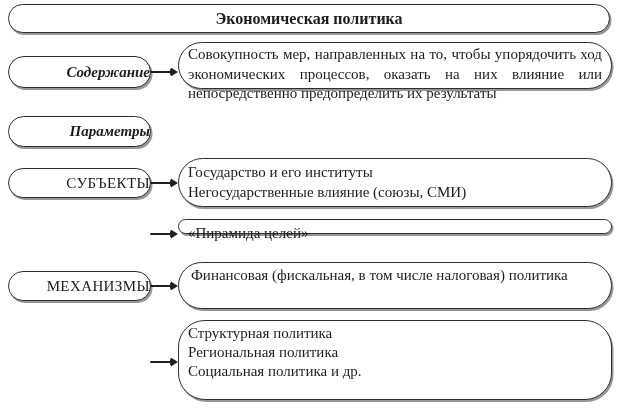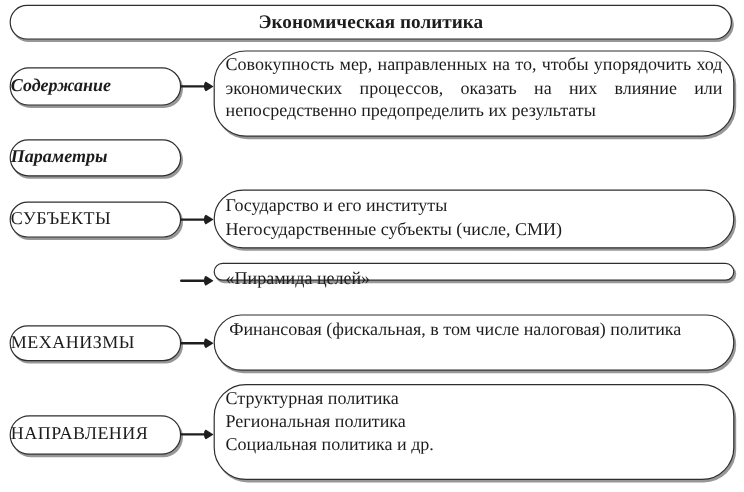--- a/index.html
+++ b/index.html
@@ -21,21 +21,21 @@
   }
 
   .title-box {
     left: 8px; top: 4px; width: 602px; height: 29px;
     display: flex; align-items: center; justify-content: center;
     font-weight: bold; font-size: 16px;
   }
 
   .lbox {
     left: 8px; width: 143px;
-    display: flex; align-items: center; justify-content: flex-start;
+    display: flex; align-items: center; justify-content: flex-end;
     font-size: 15px;
     text-align: center;
   }
   .lbox.emph { font-weight: bold; font-style: italic; }
   .lbox.caps { letter-spacing: 0.4px; }
 
   .rbox {
     left: 178px; width: 434px;
     font-size: 15px;
     padding: 2px 9px 0 9px;
@@ -69,38 +69,38 @@
     <span>Экономическая политика</span>
   </div>
 
   <div class="box lbox emph" style="top:56px;height:32px;">
     <span>Содержание</span>
   </div>
   <div class="arrow" style="top:67px;">
     <span class="shaft"></span>
     <span class="head"></span>
   </div>
-  <div class="box rbox" style="top:42px;height:72px;">
+  <div class="box rbox" style="top:42px;height:47px;">
     <div class="justify">Совокупность мер, направленных на то, чтобы упорядочить ход экономических процессов, оказать на них влияние или непосредственно предопределить их результаты</div>
   </div>
 
   <div class="box lbox emph" style="top:116px;height:31px;">
     <span>Параметры</span>
   </div>
 
   <div class="box lbox caps" style="top:168px;height:30px;">
     <span>СУБЪЕКТЫ</span>
   </div>
   <div class="arrow" style="top:178px;">
     <span class="shaft"></span>
     <span class="head"></span>
   </div>
   <div class="box rbox" style="top:158px;height:49px;padding-top:4px;">
     <div class="rline">Государство и его институты</div>
-    <div class="rline">Негосударственные субъекты (числе, СМИ)</div>
+    <div class="rline">Негосударственные влияние (союзы, СМИ)</div>
   </div>
 
   <div class="arrow" style="top:229px;">
     <span class="shaft"></span>
     <span class="head"></span>
   </div>
   <div class="box rbox" style="top:219px;height:15px;padding-top:4px;">
     <div class="rline">«Пирамида целей»</div>
   </div>
 
@@ -108,23 +108,20 @@
     <span>МЕХАНИЗМЫ</span>
   </div>
   <div class="arrow" style="top:281px;">
     <span class="shaft"></span>
     <span class="head"></span>
   </div>
   <div class="box rbox" style="top:262px;height:47px;padding-top:3px;padding-left:12px;">
     <div class="rline">Финансовая (фискальная, в том числе налоговая) политика</div>
   </div>
 
-  <div class="box lbox caps" style="top:346px;height:33px;">
-    <span>НАПРАВЛЕНИЯ</span>
-  </div>
   <div class="arrow" style="top:357px;">
     <span class="shaft"></span>
     <span class="head"></span>
   </div>
   <div class="box rbox" style="top:320px;height:80px;padding-top:3px;line-height:19px;">
     <div class="rline">Структурная политика</div>
     <div class="rline">Региональная политика</div>
     <div class="rline">Социальная политика и др.</div>
   </div>
 

